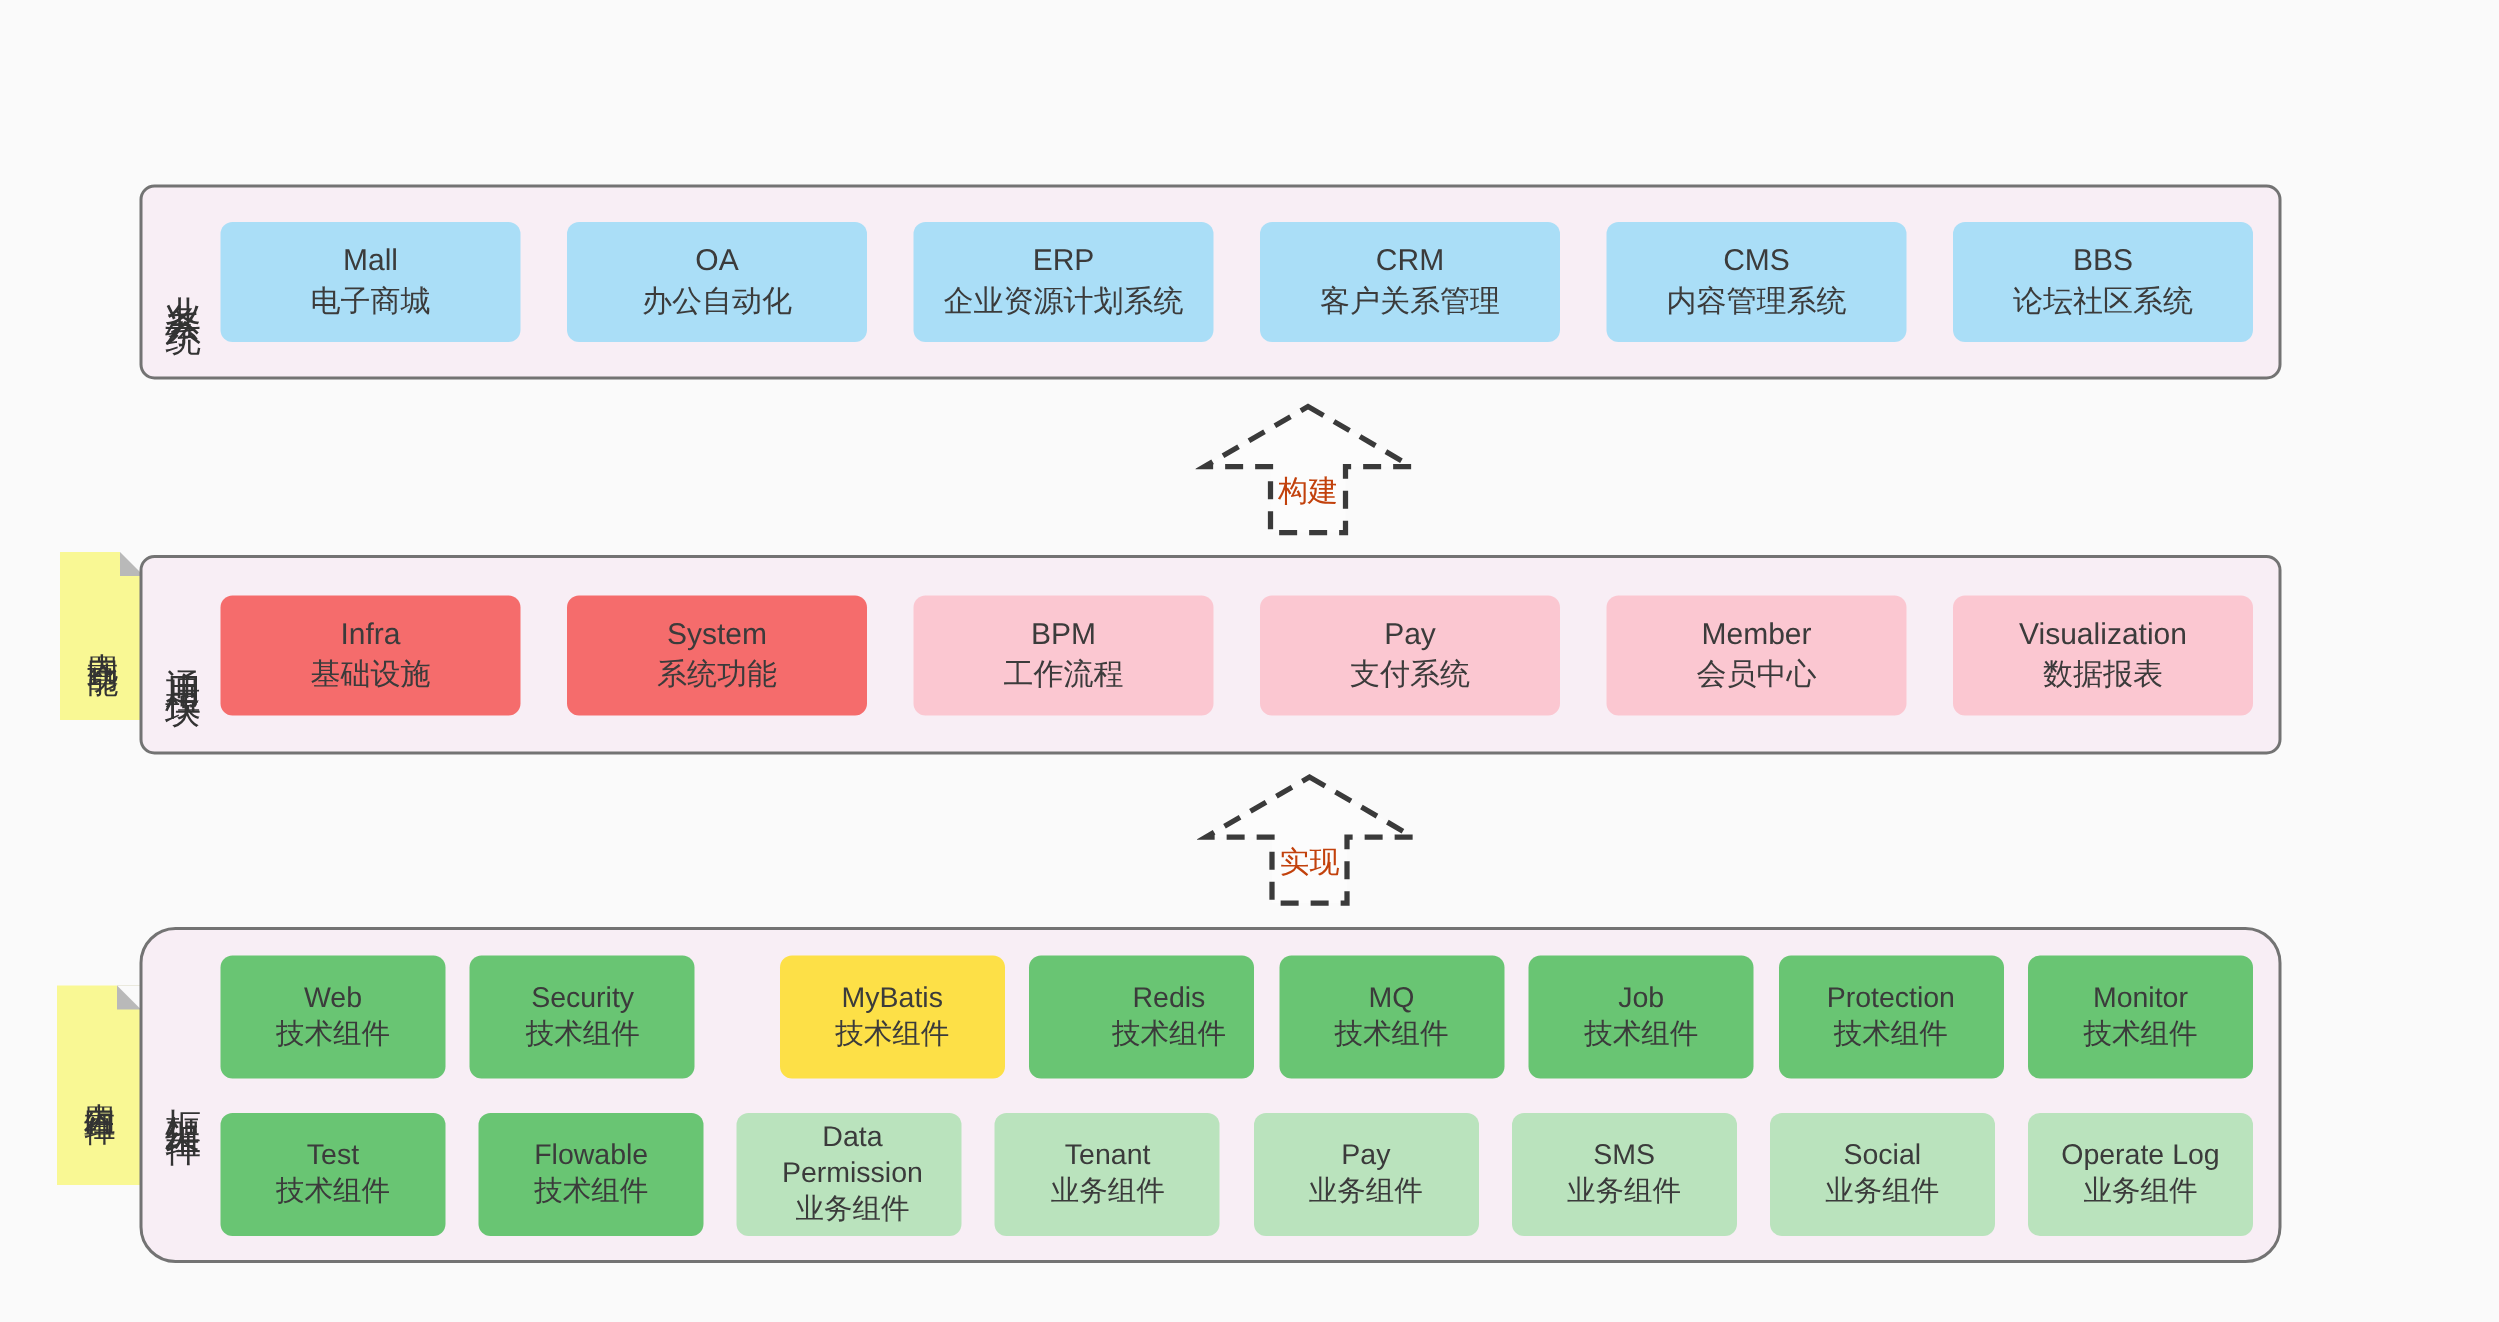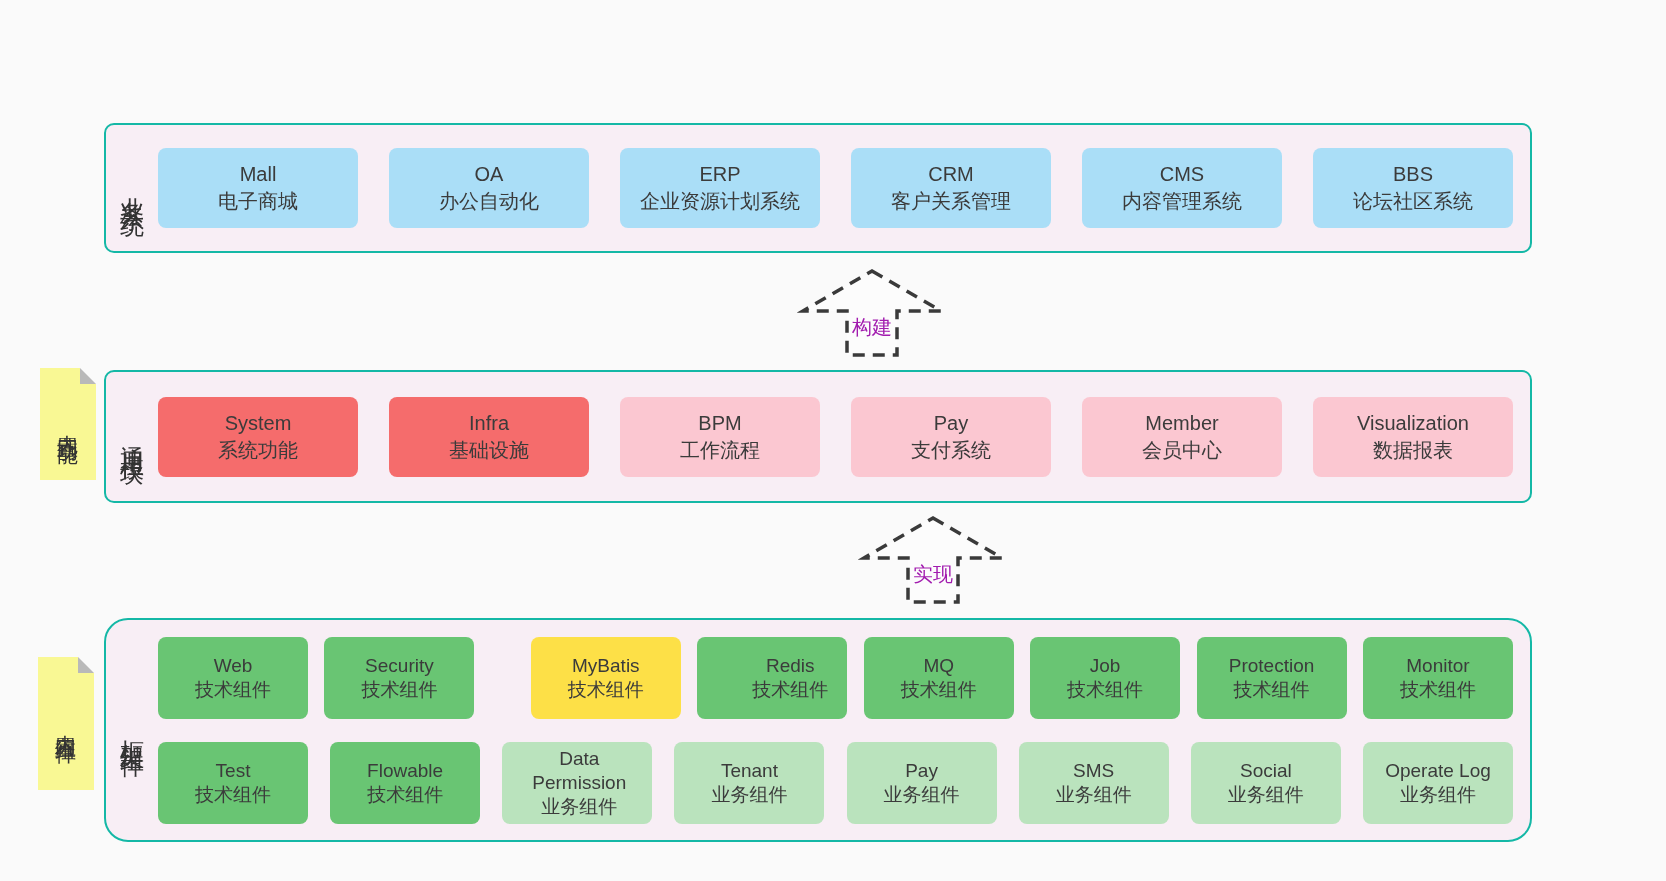--- a/index.html
+++ b/index.html
@@ -3,22 +3,22 @@
 <meta charset="utf-8">
 <style>
   * { margin:0; padding:0; box-sizing:border-box; }
   html,body { background:#fafafa; }
   body { font-family:"Liberation Sans","DejaVu Sans",sans-serif; color:#3b3b3b; }
 
   .canvas { position:relative; width:1666px; height:881px; background:#fafafa; overflow:hidden; }
 
   
   .band {
-    position:absolute; left:104px; width:1428px;
-    background:#f8eef5; border:2px solid #14b8a6; border-radius:10px;
+    position:absolute; left:93px; width:1428px;
+    background:#f8eef5; border:2px solid #737373; border-radius:10px;
   }
   .band-business   { top:123px; height:130px; }
   .band-modules    { top:370px; height:133px; }
   .band-components { top:618px; height:224px;border-radius:24px; }
 
   .band-label {
     position:absolute; left:14px; top:50%; transform:translateY(-50%);
     writing-mode:vertical-rl; text-orientation:upright;
     font-size:24px; letter-spacing:5px; color:#333; line-height:1;
   }
@@ -49,25 +49,25 @@
     border-color:transparent #fafafa #b9b9b9 transparent;
   }
   .note-text {
     writing-mode:vertical-rl; text-orientation:upright;
     font-size:21px; letter-spacing:3px; color:#333; line-height:1;
   }
 
   
   .arrow { position:absolute; width:150px; height:90px; }
   .arrow-build { left:797px; top:268px; }
-  .arrow-impl  { left:858px; top:515px; }
+  .arrow-impl  { left:798px; top:515px; }
   .arrow svg { position:absolute; left:0; top:0; }
   .arrow-label {
     position:absolute; left:50%; top:46px; transform:translateX(-50%);
-    background:#fcfcfc; padding:0 2px; font-size:20px; color:#a21caf; white-space:nowrap;
+    background:#fcfcfc; padding:0 2px; font-size:20px; color:#c2410c; white-space:nowrap;
   }
 </style>
 </head>
 <body>
 
 <div class="canvas">
 
   <div class="note note-modules">
     <span class="note-text">内置功能</span>
   </div>
@@ -112,26 +112,26 @@
       <polygon points="75,3 144,43 100,43 100,87 50,87 50,43 6,43" fill="#fcfcfc" stroke="#3a3a3a" stroke-width="3.5" stroke-dasharray="12 8" stroke-linejoin="miter"></polygon>
     </svg>
     <span class="arrow-label">构建</span>
   </div>
 
   <section class="band band-modules">
     <div class="band-label">通用模块</div>
     <div class="rows">
         <div class="box-row">
           <div class="box" style="background: rgb(245, 108, 108);">
+            <div>Infra</div>
+            <div>基础设施</div>
+          </div>
+          <div class="box" style="background: rgb(245, 108, 108);">
             <div>System</div>
             <div>系统功能</div>
-          </div>
-          <div class="box" style="background: rgb(245, 108, 108);">
-            <div>Infra</div>
-            <div>基础设施</div>
           </div>
           <div class="box" style="background: rgb(251, 199, 209);">
             <div>BPM</div>
             <div>工作流程</div>
           </div>
           <div class="box" style="background: rgb(251, 199, 209);">
             <div>Pay</div>
             <div>支付系统</div>
           </div>
           <div class="box" style="background: rgb(251, 199, 209);">

